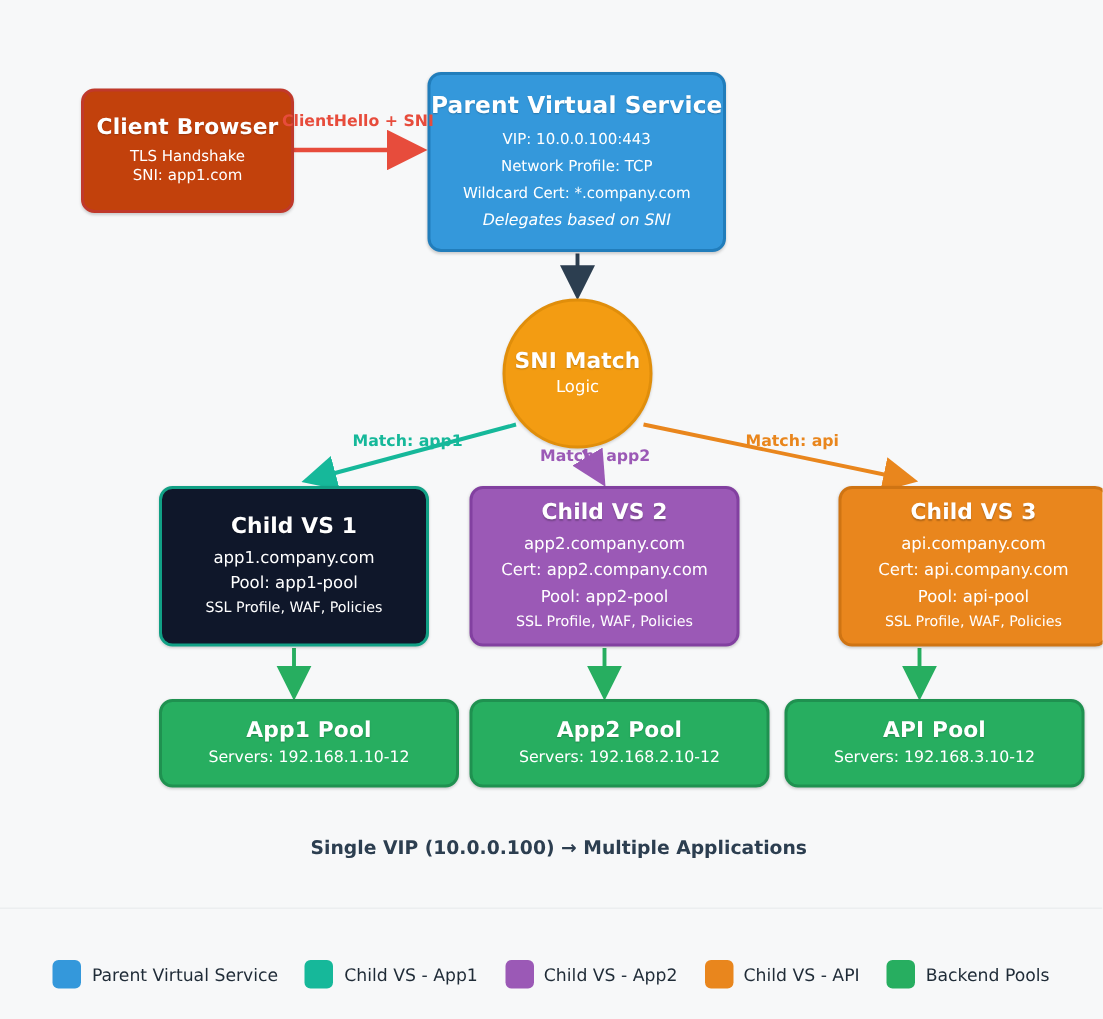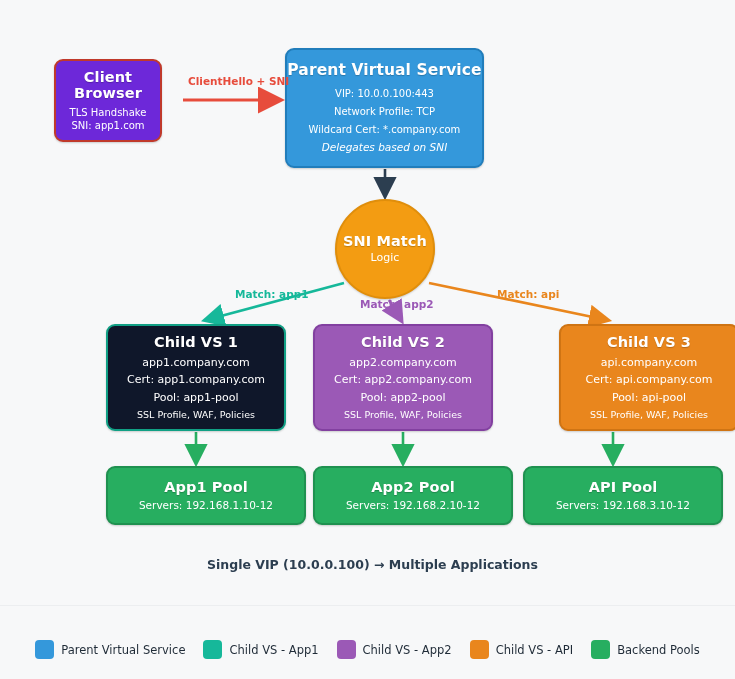--- a/index.html
+++ b/index.html
@@ -34,22 +34,22 @@
   }
   .node .ttl {
     font-weight: bold;
     letter-spacing: .1px;
     text-shadow: 0 1px 1px rgba(0,0,0,.22);
   }
   .node .ln { line-height: 1.32; }
 
   
   #client {
-    left: 54px; top: 59px; width: 108px; height: 83px;
-    background: #6d28d9; border: 2px solid #c0392b;
+    left: 54px; top: 59px; width: 142px; height: 83px;
+    background: #c2410c; border: 2px solid #c0392b;
   }
   #client .ttl { font-size: 14.5px; margin-bottom: 5px; }
   #client .ln { font-size: 10px; }
 
   
   #parent {
     left: 285px; top: 48px; width: 199px; height: 120px;
     background: #3498db; border: 2px solid #217dbb;
   }
   #parent .ttl { font-size: 15.5px; margin-bottom: 8px; }
@@ -172,21 +172,20 @@
   </div>
 
   <div class="node" id="sni">
     <div class="ttl">SNI Match</div>
     <div class="ln">Logic</div>
   </div>
 
   <div class="node child" id="child1">
     <div class="ttl">Child VS 1</div>
     <div class="ln">app1.company.com</div>
-    <div class="ln">Cert: app1.company.com</div>
     <div class="ln">Pool: app1-pool</div>
     <div class="ln sm">SSL Profile, WAF, Policies</div>
   </div>
 
   <div class="node child" id="child2">
     <div class="ttl">Child VS 2</div>
     <div class="ln">app2.company.com</div>
     <div class="ln">Cert: app2.company.com</div>
     <div class="ln">Pool: app2-pool</div>
     <div class="ln sm">SSL Profile, WAF, Policies</div>

